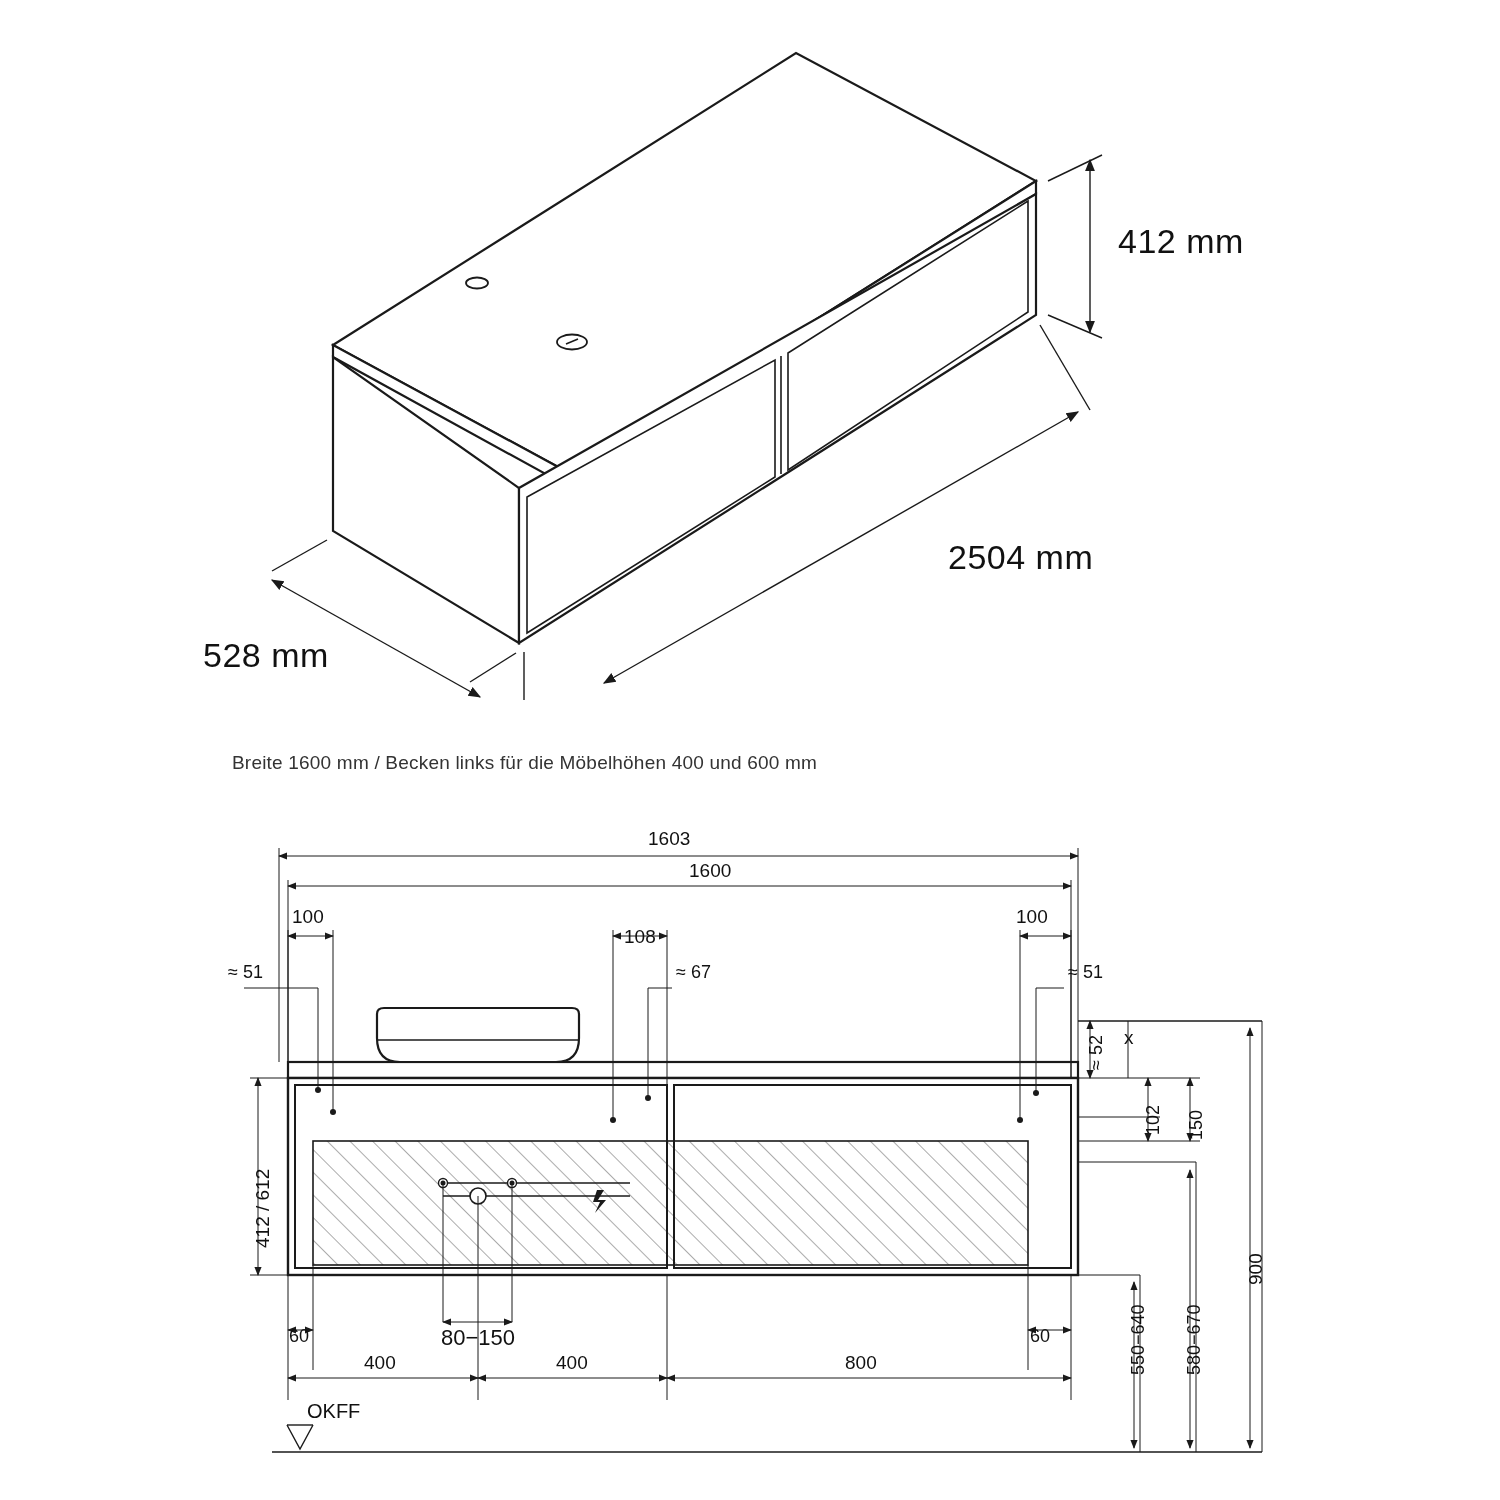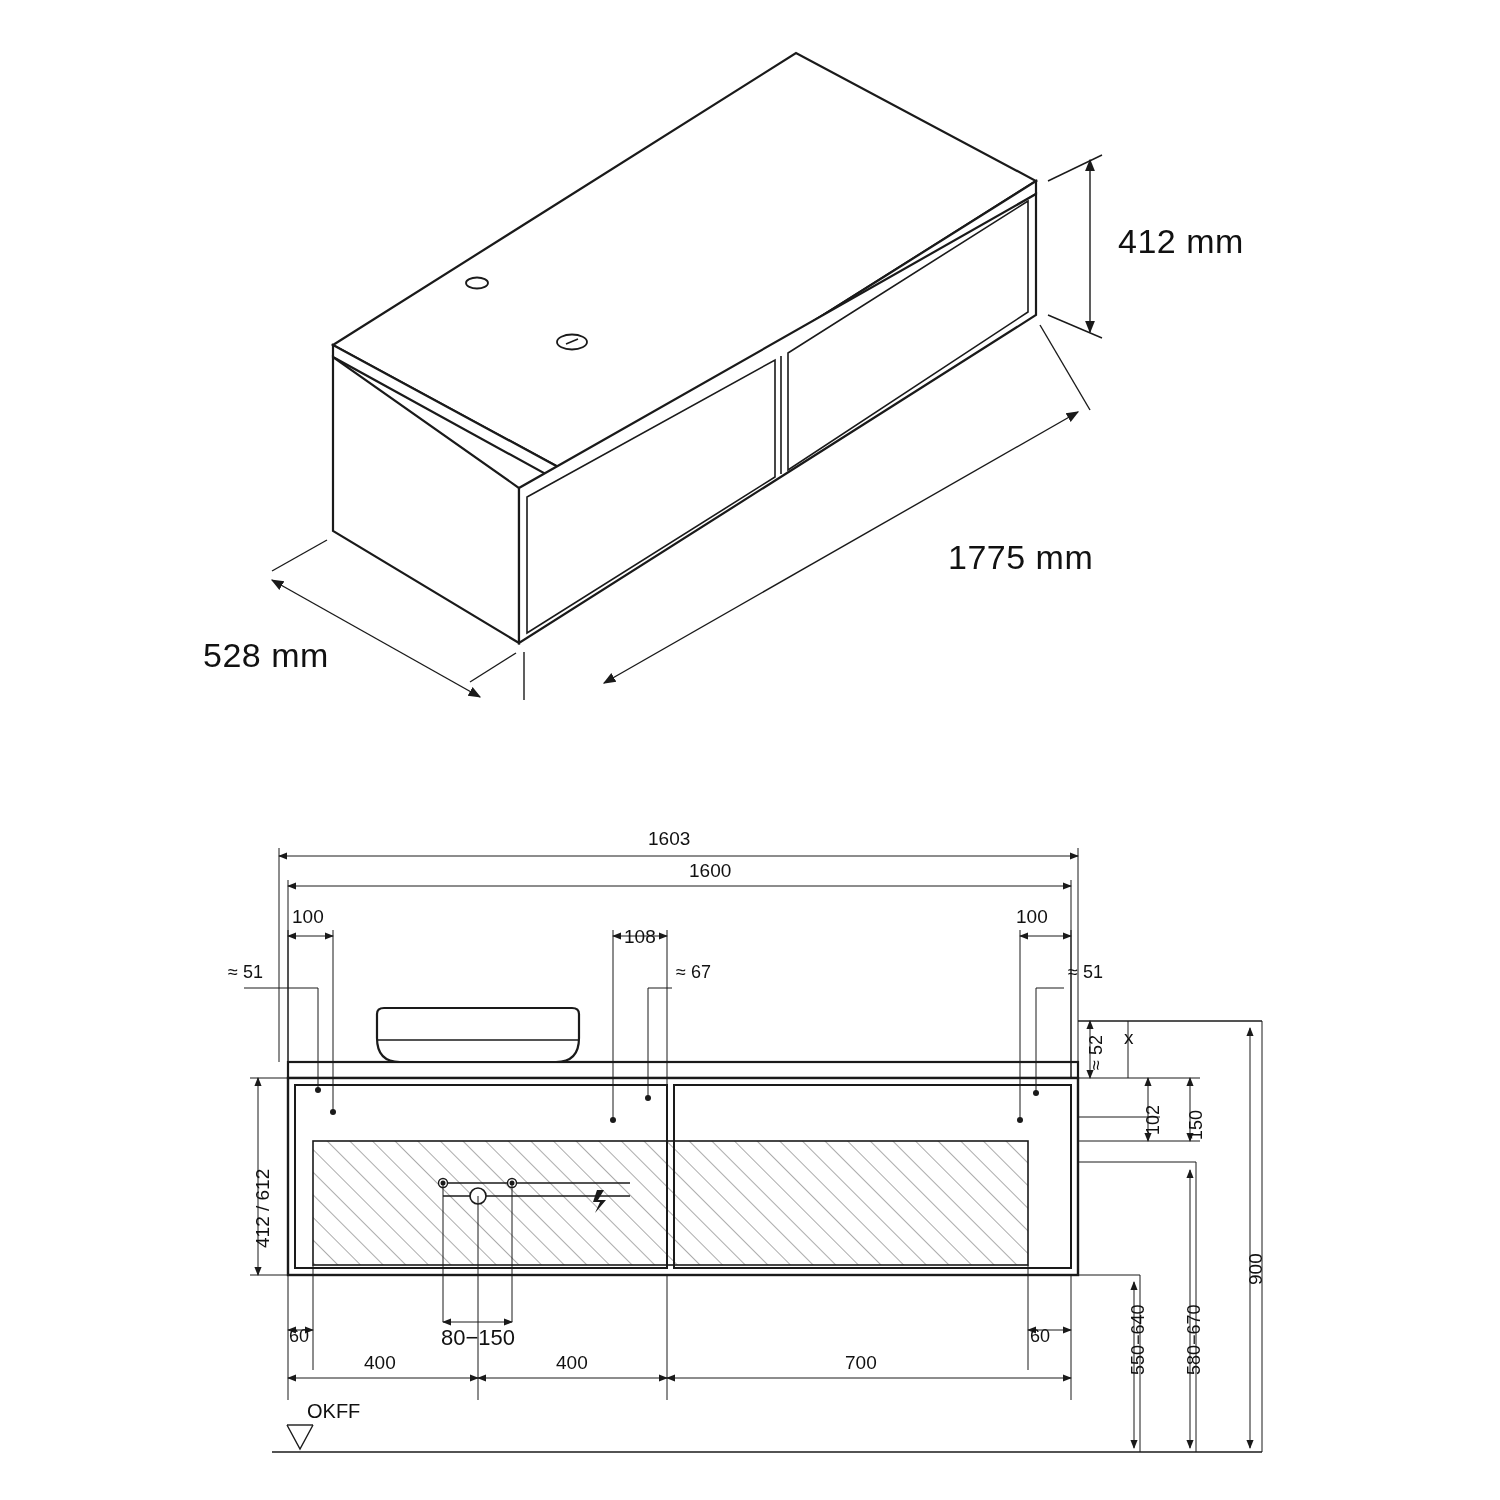--- a/index.html
+++ b/index.html
@@ -219,23 +219,24 @@
       <line x1="1190" y1="1170" x2="1190" y2="1448" marker-start="url(#arrowE)" marker-end="url(#arrowS)"></line>
       <line x1="1250" y1="1028" x2="1250" y2="1448" marker-start="url(#arrowE)" marker-end="url(#arrowS)"></line>
 
       <line x1="272" y1="1452" x2="1262" y2="1452" stroke-width="1.4"></line>
       <path d="M287,1425 L300,1449 L313,1425" stroke-width="1.4" fill="none"></path>
       <line x1="287" y1="1425" x2="313" y2="1425" stroke-width="1.4"></line>
     </g>
   </svg>
 
   <div class="dimlabel big" style="left:1118px; top:222px;">412 mm</div>
-  <div class="dimlabel big" style="left:948px; top:538px;">1775 mm</div>
+  <div class="dimlabel big" style="left:948px; top:538px;">2504 mm</div>
   <div class="dimlabel big" style="left:203px; top:636px;">528 mm</div>
 
+  <div class="caption">Breite 1600 mm / Becken links für die Möbelhöhen 400 und 600 mm</div>
 
   <div class="dimlabel" style="left:648px; top:828px; font-size:19px;">1603</div>
   <div class="dimlabel" style="left:648px; top:860px; font-size:19px;margin-left:41px;">1600</div>
 
   <div class="dimlabel" style="left:292px; top:906px; font-size:19px;">100</div>
   <div class="dimlabel" style="left:624px; top:926px; font-size:19px;">108</div>
   <div class="dimlabel" style="left:1016px; top:906px; font-size:19px;">100</div>
 
   <div class="dimlabel" style="left:228px; top:962px; font-size:18px;">≈ 51</div>
   <div class="dimlabel" style="left:676px; top:962px; font-size:18px;">≈ 67</div>
@@ -247,21 +248,21 @@
   <div class="dimlabel rot90" style="left:1186px; top:1140px; font-size:18px;">150</div>
 
   <div class="dimlabel rot90" style="left:252px; top:1248px; font-size:19px;">412 / 612</div>
 
   <div class="dimlabel" style="left:289px; top:1326px; font-size:18px;">60</div>
   <div class="dimlabel" style="left:1030px; top:1326px; font-size:18px;">60</div>
   <div class="dimlabel" style="left:441px; top:1325px; font-size:22px;">80−150</div>
 
   <div class="dimlabel" style="left:364px; top:1352px; font-size:19px;">400</div>
   <div class="dimlabel" style="left:556px; top:1352px; font-size:19px;">400</div>
-  <div class="dimlabel" style="left:845px; top:1352px; font-size:19px;">700</div>
+  <div class="dimlabel" style="left:845px; top:1352px; font-size:19px;">800</div>
 
   <div class="dimlabel rot90" style="left:1128px; top:1375px; font-size:18px;">550−640</div>
   <div class="dimlabel rot90" style="left:1184px; top:1375px; font-size:18px;">580−670</div>
   <div class="dimlabel rot90" style="left:1245px; top:1285px; font-size:19px;">900</div>
 
   <div class="dimlabel" style="left:307px; top:1400px; font-size:20px;">OKFF</div>
 
 </div>
 
 </body></html>

